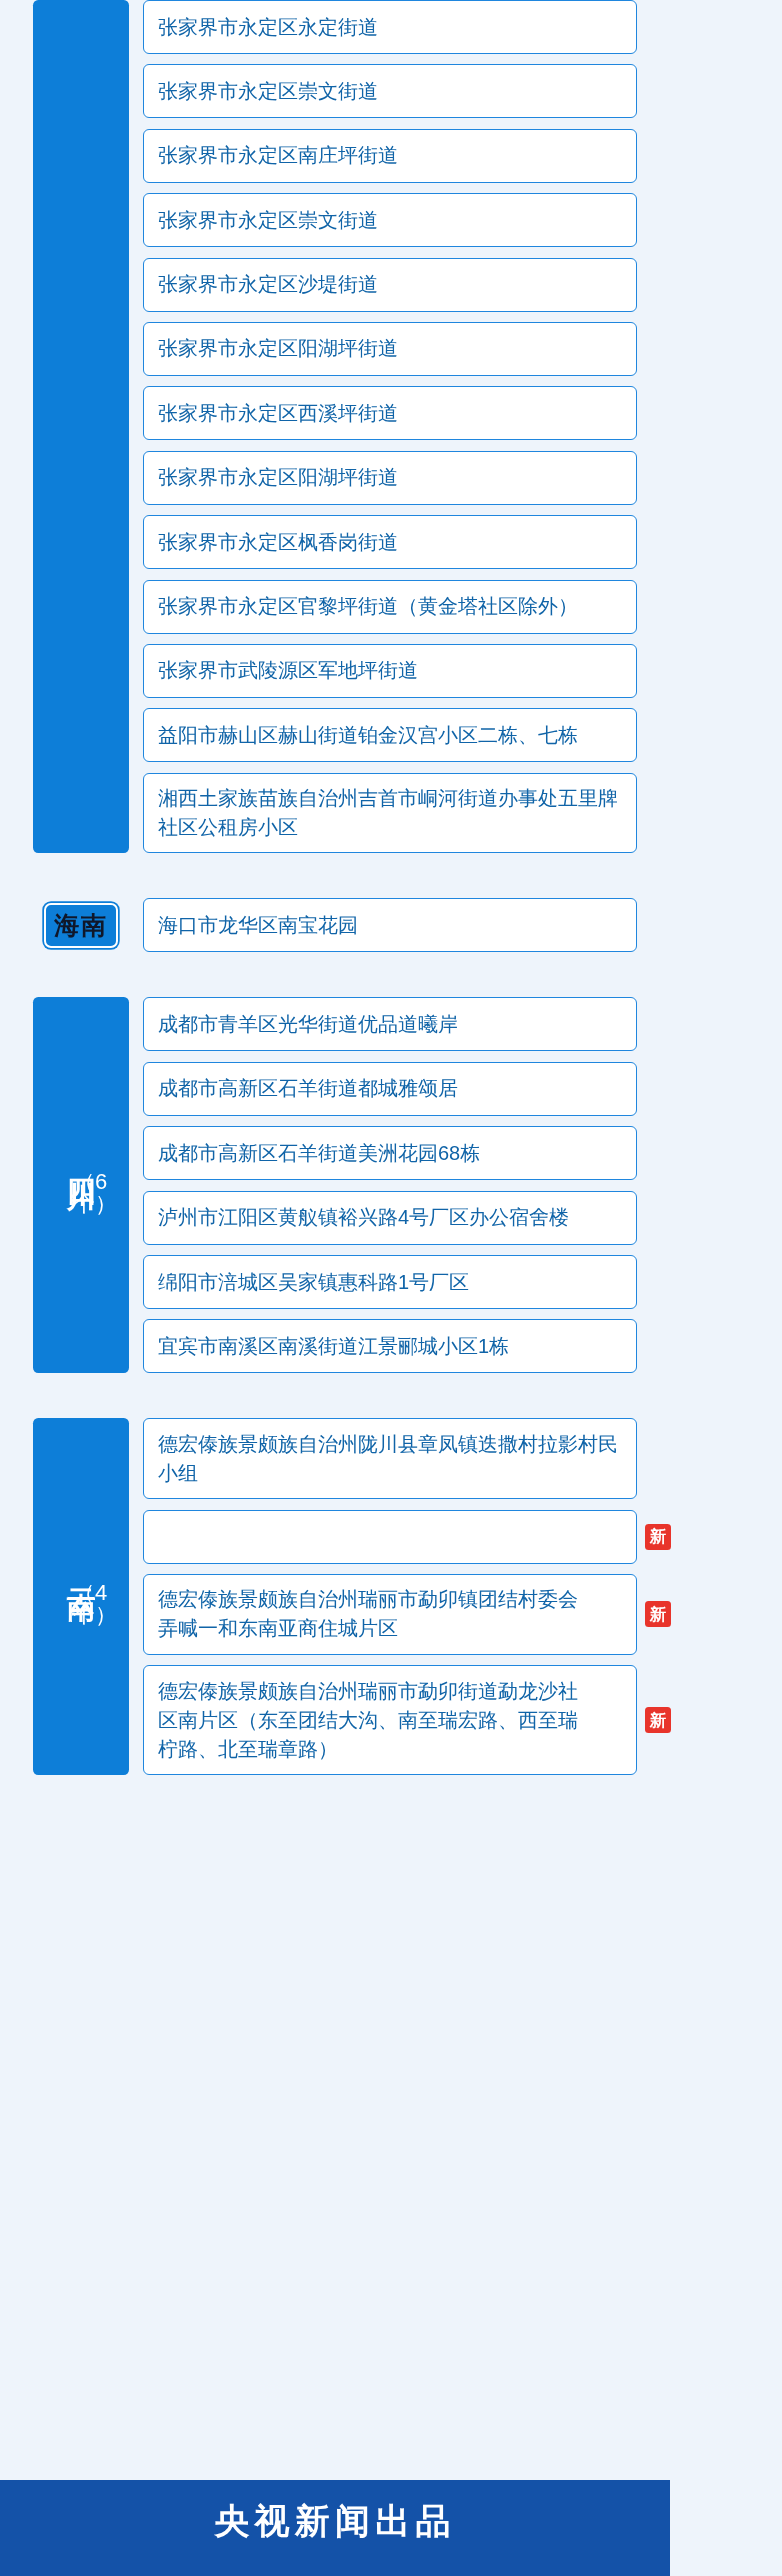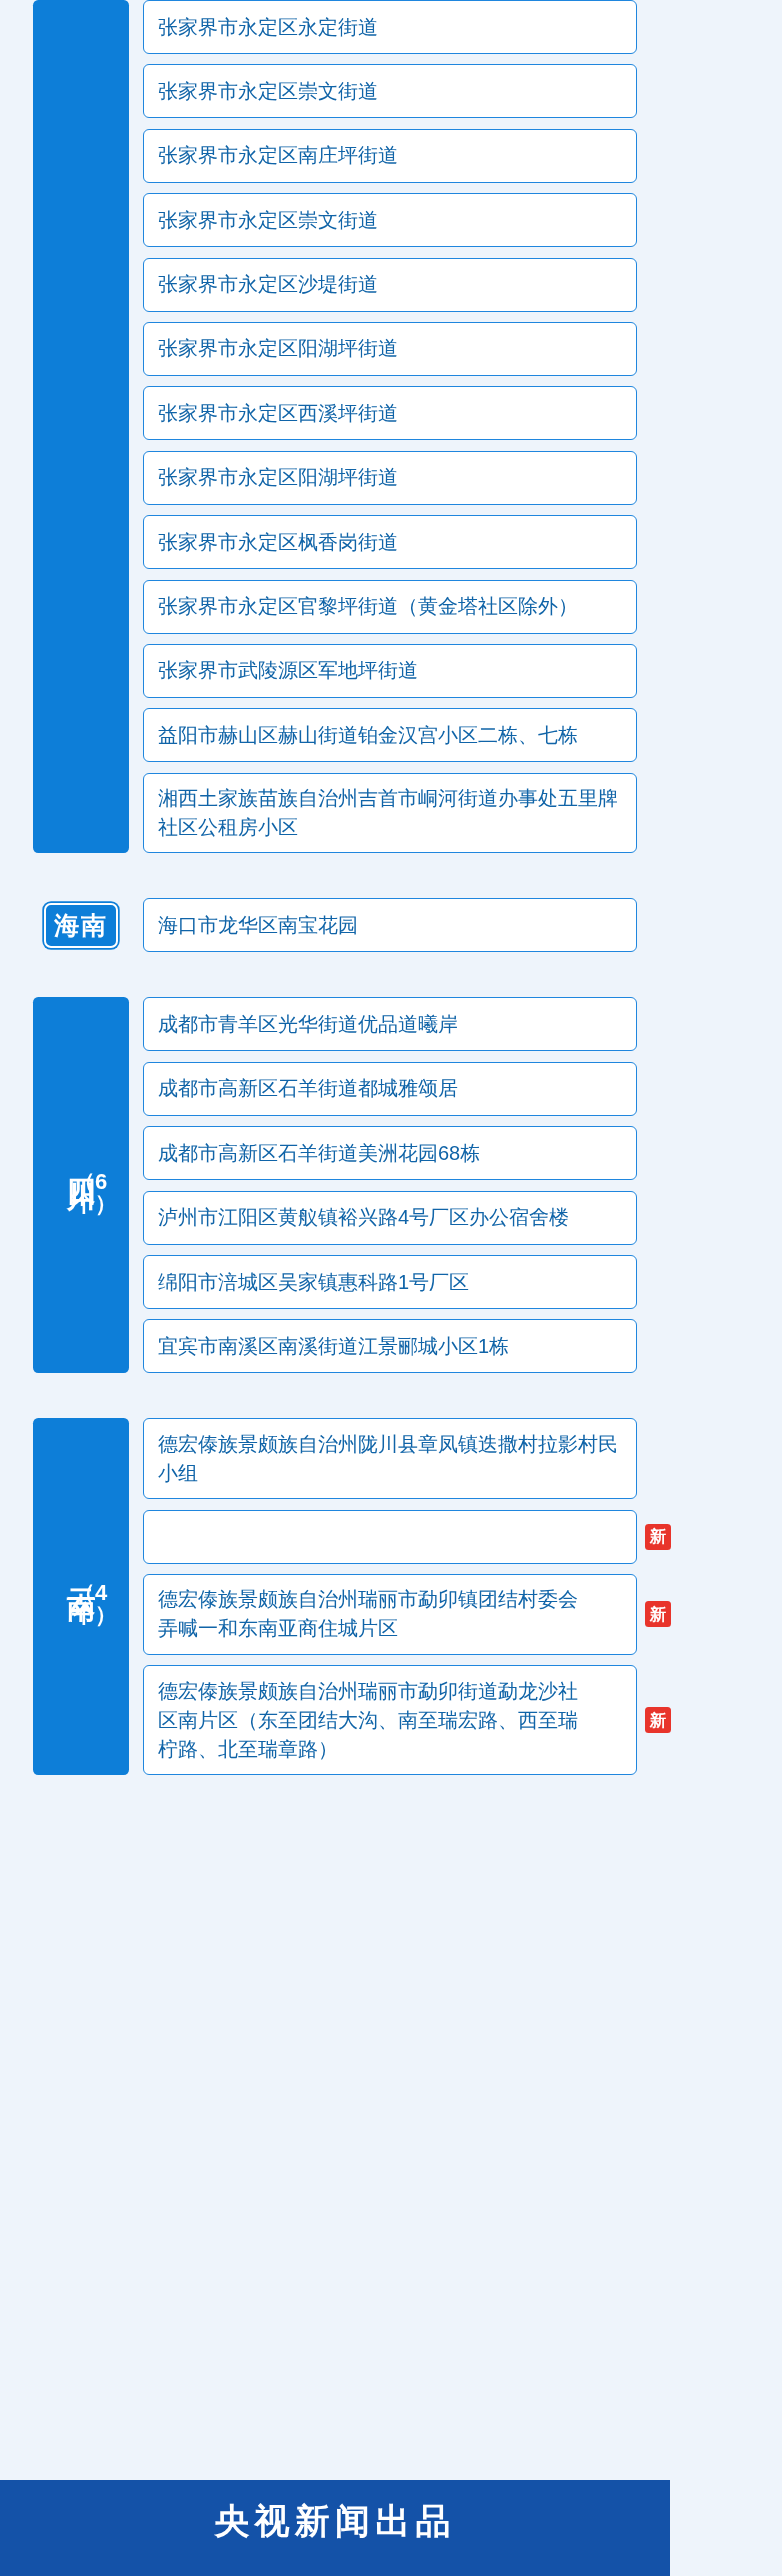--- a/index.html
+++ b/index.html
@@ -53,21 +53,21 @@
     font-size: 29px;
     font-weight: bold;
     line-height: 1.15;
     letter-spacing: 1.7px;
     writing-mode: vertical-rl;
     text-orientation: upright;
     white-space: nowrap;
   }
   .prov-count {
     font-size: 22px;
-    font-weight: bold;
+    font-weight: normal;
     margin-top: 12px;
     line-height: 1;
     margin-left: 40px;
   }
   .rows {
     flex: 1 1 auto;
     display: flex;
     flex-direction: column;
     justify-content: flex-start;
     gap: 10.4px;
@@ -116,21 +116,21 @@
   
   .prov-tab.pill {
     background: transparent;
     padding: 0;
     justify-content: center;
   }
   .pill-inner {
     background: #0d7ed8;
     border: 2.6px solid #ffffff;
     border-radius: 7px;
-    color: #ffffff;
+    color: #0f172a;
     font-size: 25px;
     font-weight: bold;
     letter-spacing: 1.7px;
     padding: 5.2px 8.7px;
     line-height: 1.2;
     box-shadow: 0 0 0 1.7px #0d7ed8;
   }
 
   
   .footer {

